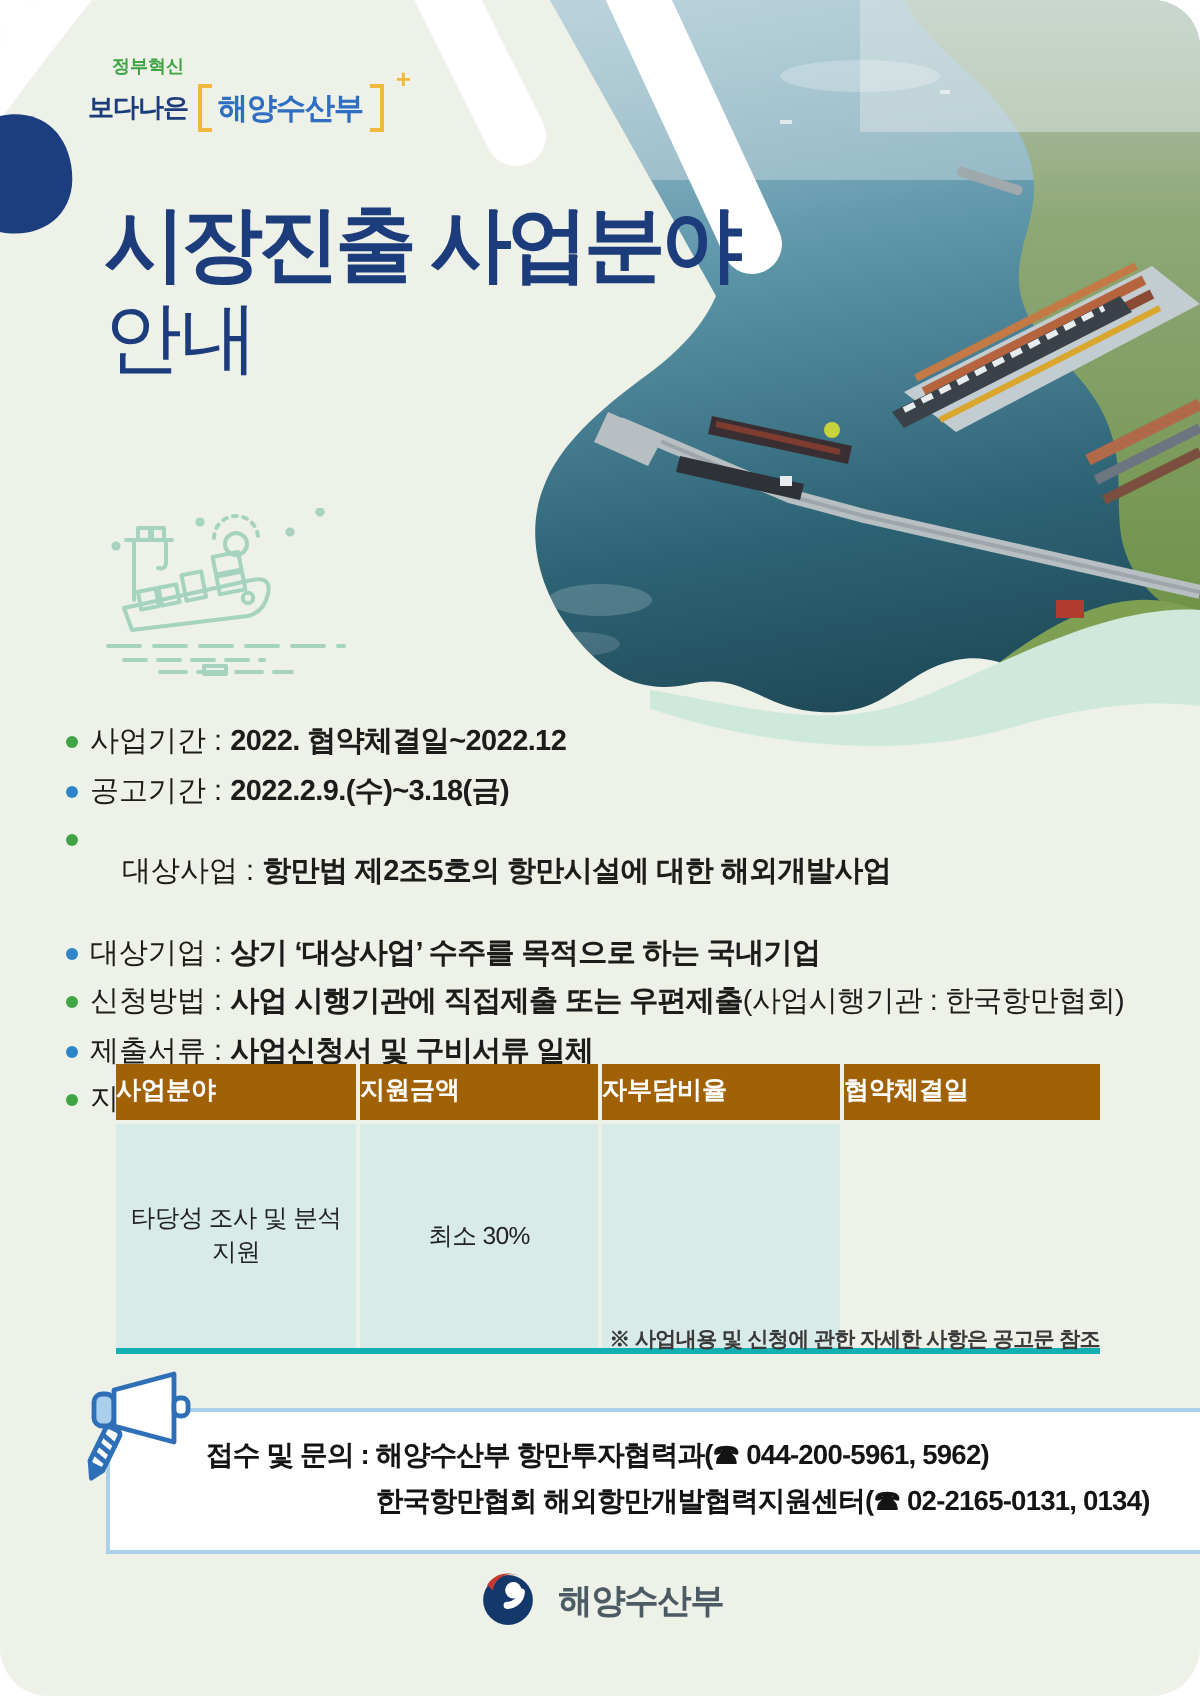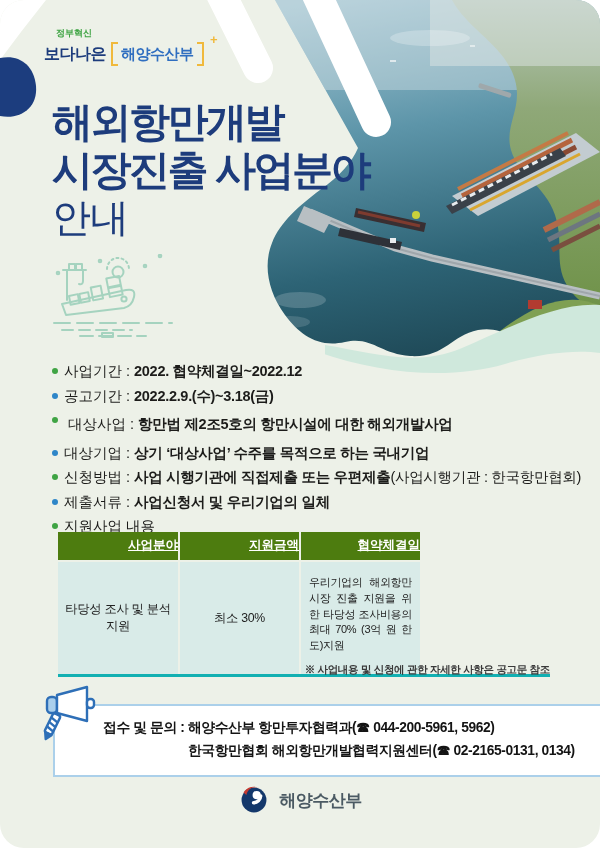--- a/index.html
+++ b/index.html
@@ -6,48 +6,48 @@
   .poster{
     position:relative;width:600px;height:848px;overflow:hidden;
     background:#edf1e8;font-family:"Liberation Sans",sans-serif;border-radius:24px;
   }
   .hero{position:absolute;top:0;left:0;z-index:1;}
 
   
   .brand{position:absolute;left:44px;top:27px;z-index:6;}
   .brand-tagline{color:#3fa444;font-size:9px;font-weight:700;margin-left:12px;}
   .brand-row{display:flex;align-items:center;margin-top:2px;position:relative;padding-right:12px;}
-  .brand-prefix{color:#1d3c7c;font-size:16px;font-weight:800;letter-spacing:-0.5px;margin-right:5px;}
+  .brand-prefix{color:#1d3c7c;font-size:13px;font-weight:800;letter-spacing:-0.5px;margin-right:5px;}
   .bracket{width:5px;height:20px;border-color:#f0b93c;border-style:solid;}
   .bracket.l{border-width:2px 0 2px 2px;margin-right:3px;}
   .bracket.r{border-width:2px 2px 2px 0;margin-left:3px;}
   .brand-name{color:#2f6ec0;font-size:15px;font-weight:800;letter-spacing:-0.5px;}
   .brand-plus{position:absolute;right:-2px;top:-10px;color:#f0b93c;font-size:13px;font-weight:900;}
 
   
   .title{position:absolute;left:52px;top:98px;z-index:6;color:#1d3c7c;}
   .t-bold{display:block;font-size:41px;font-weight:800;letter-spacing:-2.5px;line-height:48px;}
   .t-light{display:block;font-size:39px;font-weight:400;letter-spacing:-1px;line-height:46px;margin-top:1px;}
 
   .ship-art{position:absolute;left:50px;top:254px;z-index:5;}
 
   
-  .bullets{position:absolute;left:52px;top:364px;width:535px;z-index:6;list-style:none;margin:0;padding:0;}
+  .bullets{position:absolute;left:33px;top:364px;width:535px;z-index:6;list-style:none;margin:0;padding:0;}
   .bullets li{display:flex;margin-bottom:9px;font-size:14.5px;color:#1c1c1a;line-height:15.5px;}
   .dot{flex:0 0 6px;width:6px;height:6px;border-radius:50%;margin:4px 6px 0 0;}
   .bullets li:nth-child(odd) .dot{background:#3fa444;}
   .bullets li:nth-child(even) .dot{background:#2e86c8;}
   .lbl{font-weight:500;white-space:pre;}
   .val{font-weight:800;letter-spacing:-0.3px;}
   .sfx{font-weight:500;letter-spacing:-0.3px;}
 
   
   .table{position:absolute;left:58px;top:532px;width:492px;z-index:6;}
   .t-head,.t-body{display:grid;grid-template-columns:120px 119px 119px 128px;gap:2px;}
-  .t-cell-h{background:#4d7c0f;color:#fff;font-size:12.5px;font-weight:700;text-align:right;padding:5px 0 6px;text-decoration:underline;}
+  .t-cell-h{background:#a16207;color:#fff;font-size:12.5px;font-weight:700;text-align:left;padding:5px 0 6px;}
   .t-body{margin-top:2px;border-bottom:3px solid #12b0b2;}
   .t-cell{background:#d9ebe8;min-height:96px;display:flex;align-items:center;justify-content:center;
           font-size:12.3px;font-weight:500;color:#222;text-align:center;letter-spacing:-0.3px;}
   .t-cell.detail{flex-direction:column;align-items:stretch;justify-content:center;text-align:left;
                  padding:8px 8px;font-size:11px;line-height:1.42;}
   .detail-main{margin:0 0 7px;text-align:justify;}
   .detail-note{margin:0;padding-left:7px;text-indent:-7px;}
 
   .footnote{position:absolute;left:58px;top:663px;width:492px;z-index:6;
             text-align:right;font-size:10.5px;font-weight:700;color:#3a3a3a;letter-spacing:-0.3px;}
@@ -151,21 +151,20 @@
     <div class="brand-row">
       <span class="brand-prefix">보다나은</span>
       <span class="bracket l"></span>
       <span class="brand-name">해양수산부</span>
       <span class="bracket r"></span>
       <span class="brand-plus">+</span>
     </div>
   </div>
 
   <h1 class="title" style="margin:0">
-    <span class="t-bold">해외항만개발</span>
     <span class="t-bold">시장진출 사업분야</span>
     <span class="t-light">안내</span>
   </h1>
 
   <svg class="ship-art" width="130" height="86" viewBox="0 0 130 86" fill="none" stroke="#a5d3bf" stroke-width="2" stroke-linecap="round" stroke-linejoin="round">
     <circle cx="8" cy="19" r="1.3"></circle>
     <circle cx="50" cy="7" r="1.3"></circle>
     <circle cx="95" cy="12" r="1.3"></circle>
     <circle cx="110" cy="2" r="1.3"></circle>
 
@@ -197,51 +196,51 @@
     <li>
       <span class="dot"></span>
       <p style="margin:0"><span class="lbl">사업기간 : </span><span class="val">2022. 협약체결일~2022.12</span><span class="sfx"></span></p>
     </li>
     <li>
       <span class="dot"></span>
       <p style="margin:0"><span class="lbl">공고기간 : </span><span class="val">2022.2.9.(수)~3.18(금)</span><span class="sfx"></span></p>
     </li>
     <li>
       <span class="dot"></span>
-      <p style="margin:4px"><span class="lbl">대상사업 : </span><span class="val">항만법 제2조5호의 항만시설에 대한 해외개발사업</span><span class="sfx"></span></p>
+      <p style="margin:16px"><span class="lbl">대상사업 : </span><span class="val">항만법 제2조5호의 항만시설에 대한 해외개발사업</span><span class="sfx"></span></p>
     </li>
     <li>
       <span class="dot"></span>
       <p style="margin:0"><span class="lbl">대상기업 : </span><span class="val">상기 ‘대상사업’ 수주를 목적으로 하는 국내기업</span><span class="sfx"></span></p>
     </li>
     <li>
       <span class="dot"></span>
       <p style="margin:0"><span class="lbl">신청방법 : </span><span class="val">사업 시행기관에 직접제출 또는 우편제출</span><span class="sfx">(사업시행기관 : 한국항만협회)</span></p>
     </li>
     <li>
       <span class="dot"></span>
-      <p style="margin:0"><span class="lbl">제출서류 : </span><span class="val">사업신청서 및 우리기업의 일체</span><span class="sfx"></span></p>
+      <p style="margin:0"><span class="lbl">제출서류 : </span><span class="val">사업신청서 및 구비서류 일체</span><span class="sfx"></span></p>
     </li>
     <li>
       <span class="dot"></span>
       <p style="margin:0"><span class="lbl">지원사업 내용</span><span class="val"></span><span class="sfx"></span></p>
     </li>
   </ul>
 
   <div class="table">
     <div class="t-head">
       <div class="t-cell-h">사업분야</div>
       <div class="t-cell-h">지원금액</div>
+      <div class="t-cell-h">자부담비율</div>
       <div class="t-cell-h">협약체결일</div>
     </div>
     <div class="t-body">
       <div class="t-cell">타당성 조사 및 분석 지원</div>
       <div class="t-cell">최소 30%</div>
       <div class="t-cell detail">
-        <p class="detail-main">우리기업의 해외항만시장 진출 지원을 위한 타당성 조사비용의 최대 70% (3억 원 한도)지원</p>
       </div>
     </div>
   </div>
 
   <div class="footnote">※ 사업내용 및 신청에 관한 자세한 사항은 공고문 참조</div>
 
   <svg class="megaphone" width="60" height="62" viewBox="0 0 60 62" fill="none" stroke="#2e6fb7" stroke-width="2.4" stroke-linejoin="round">
     <rect x="7" y="14" width="10" height="16" rx="4" fill="#aacfec"></rect>
     <path d="M17,12 L47,4 L47,38 L17,30 Z" fill="#ffffff"></path>
     <rect x="47" y="16" width="7" height="9" rx="3" fill="#ffffff"></rect>

